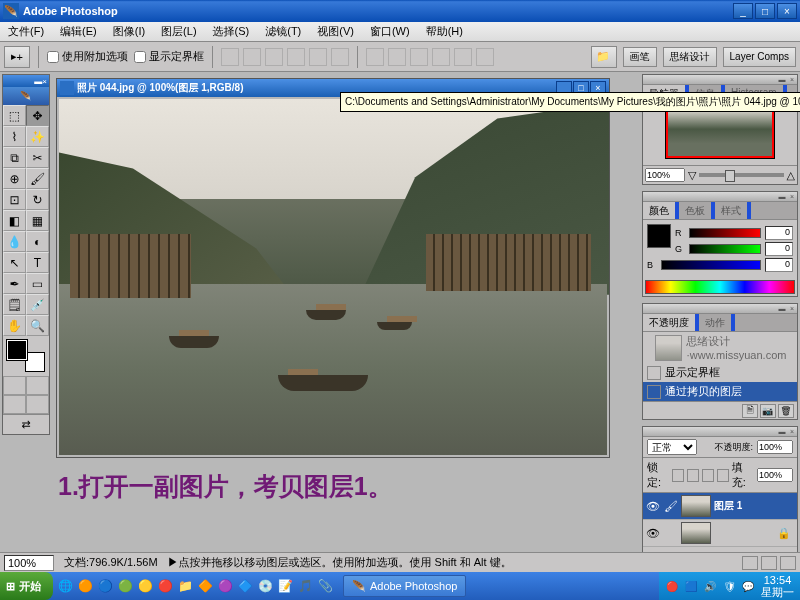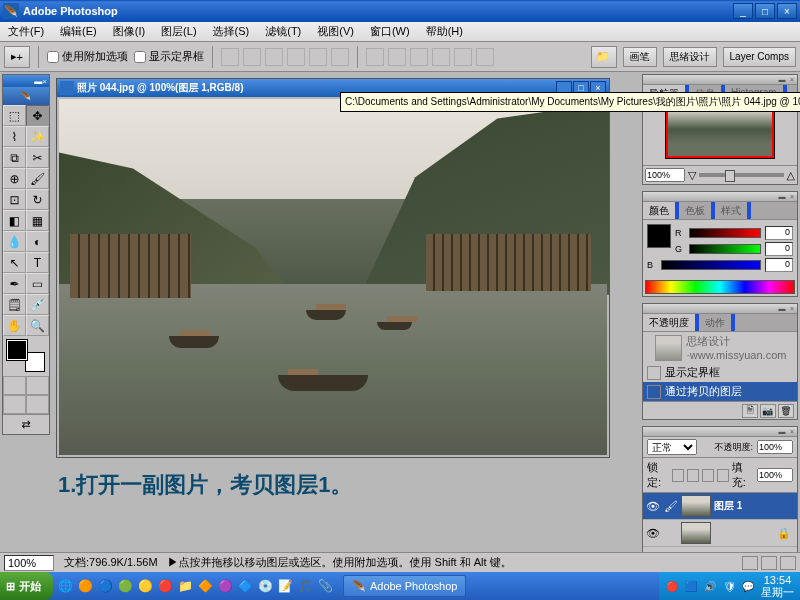--- a/index.html
+++ b/index.html
@@ -58,21 +58,21 @@
 .boat::before { content: ''; position: absolute; top: -6px; left: 10px; width: 30px; height: 6px; background: #8a7050; }
 .b1 { left: 40%; bottom: 18%; width: 90px; height: 16px; }
 .b2 { left: 20%; bottom: 30%; width: 50px; }
 .b3 { left: 45%; bottom: 38%; width: 40px; height: 10px; }
 .b4 { left: 58%; bottom: 35%; width: 35px; height: 8px; }
 
 
 .tooltip { position: absolute; left: 340px; top: 92px; background: #ffffe1; border: 1px solid #000; padding: 2px 4px; font-size: 10px; z-index: 50; white-space: nowrap; }
 
 
-.instruction { position: absolute; left: 58px; top: 470px; font-size: 22px; font-weight: bold; color: #0c4a6e; }
+.instruction { position: absolute; left: 58px; top: 470px; font-size: 25px; font-weight: bold; color: #701a75; }
 
 
 .rpanels { position: absolute; right: 2px; top: 74px; width: 156px; display: flex; flex-direction: column; gap: 6px; }
 .panel { background: #c8c6c6; border: 1px solid #666; }
 .phdr { height: 10px; background: linear-gradient(#d8d8d8, #b0b0b0); border-bottom: 1px solid #888; display: flex; justify-content: flex-end; align-items: center; }
 .phdr span { width: 10px; height: 8px; font-size: 7px; text-align: center; cursor: pointer; color: #555; }
 .ptabs { height: 18px; display: flex; background: #a8a6a6; border-bottom: 1px solid #888; }
 .ptab { padding: 2px 6px; font-size: 10px; background: #c8c6c6; border-right: 4px solid #1d4ed8; cursor: pointer; }
 .ptab.inact { background: #a8a6a6; color: #555; }
 .pbody { padding: 4px; }

